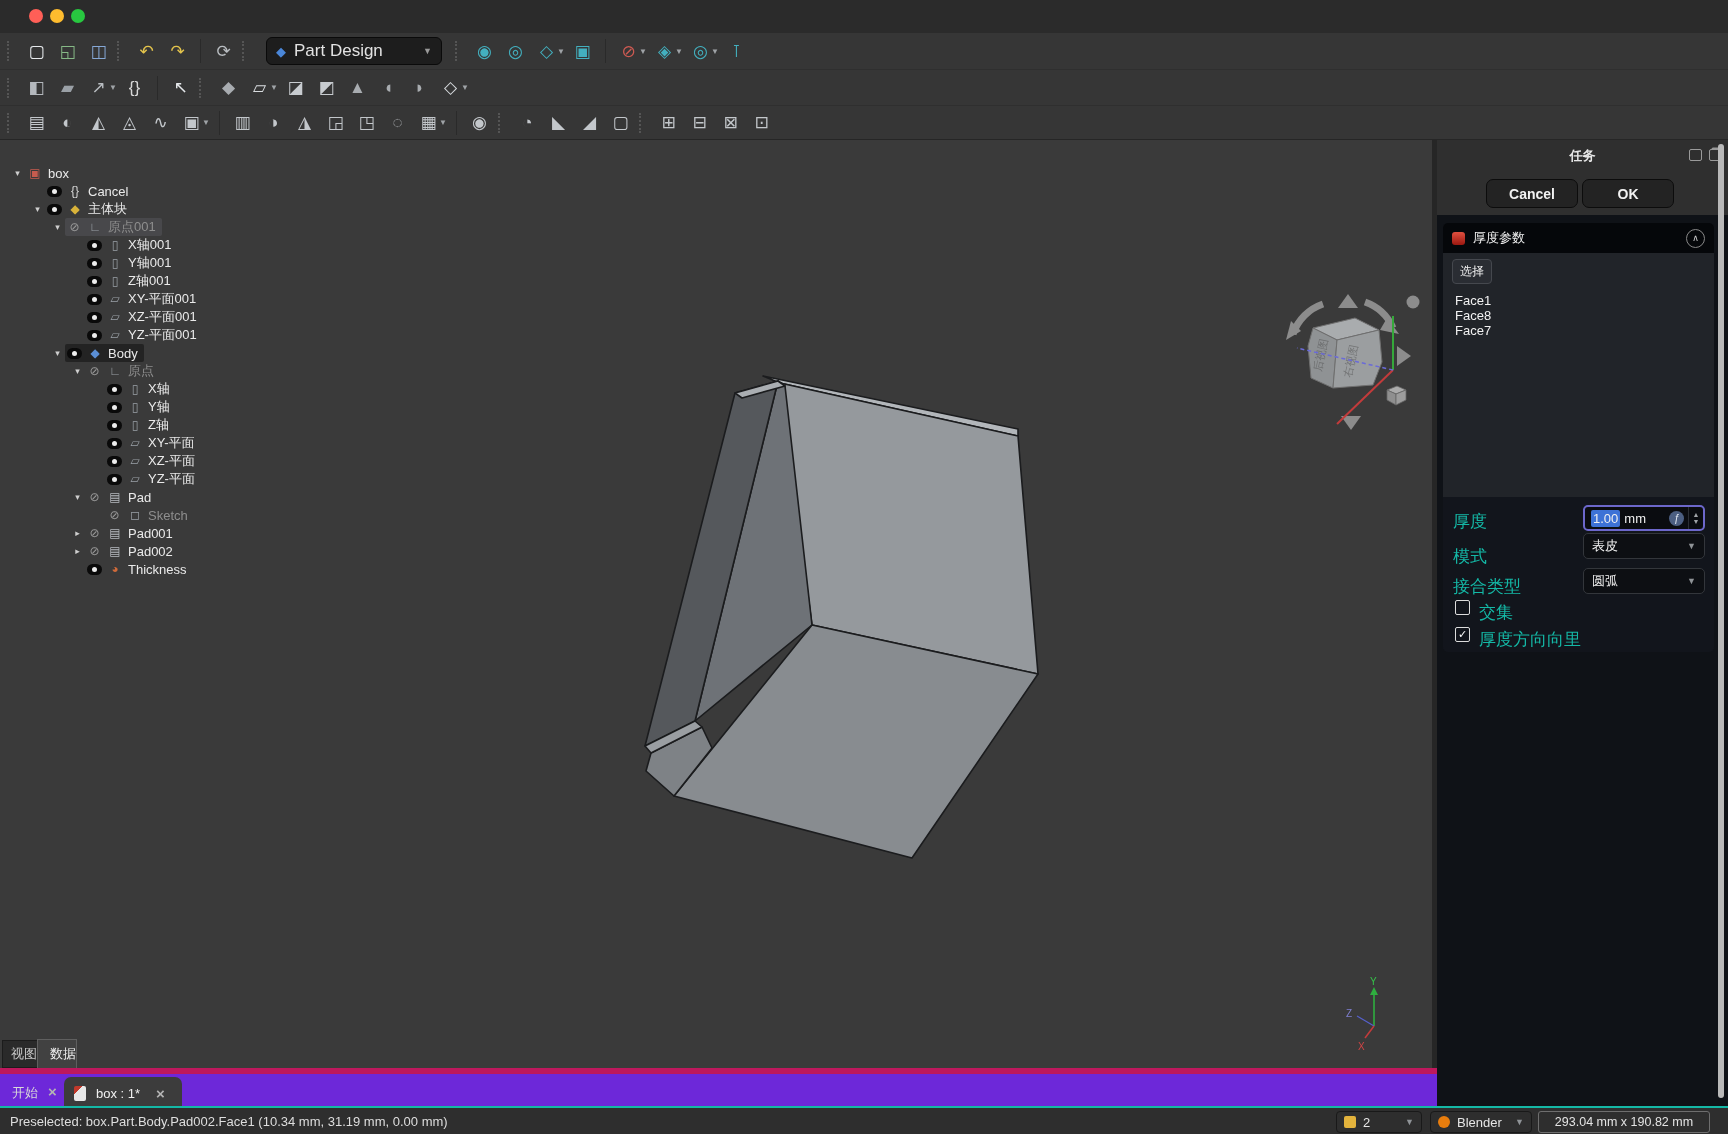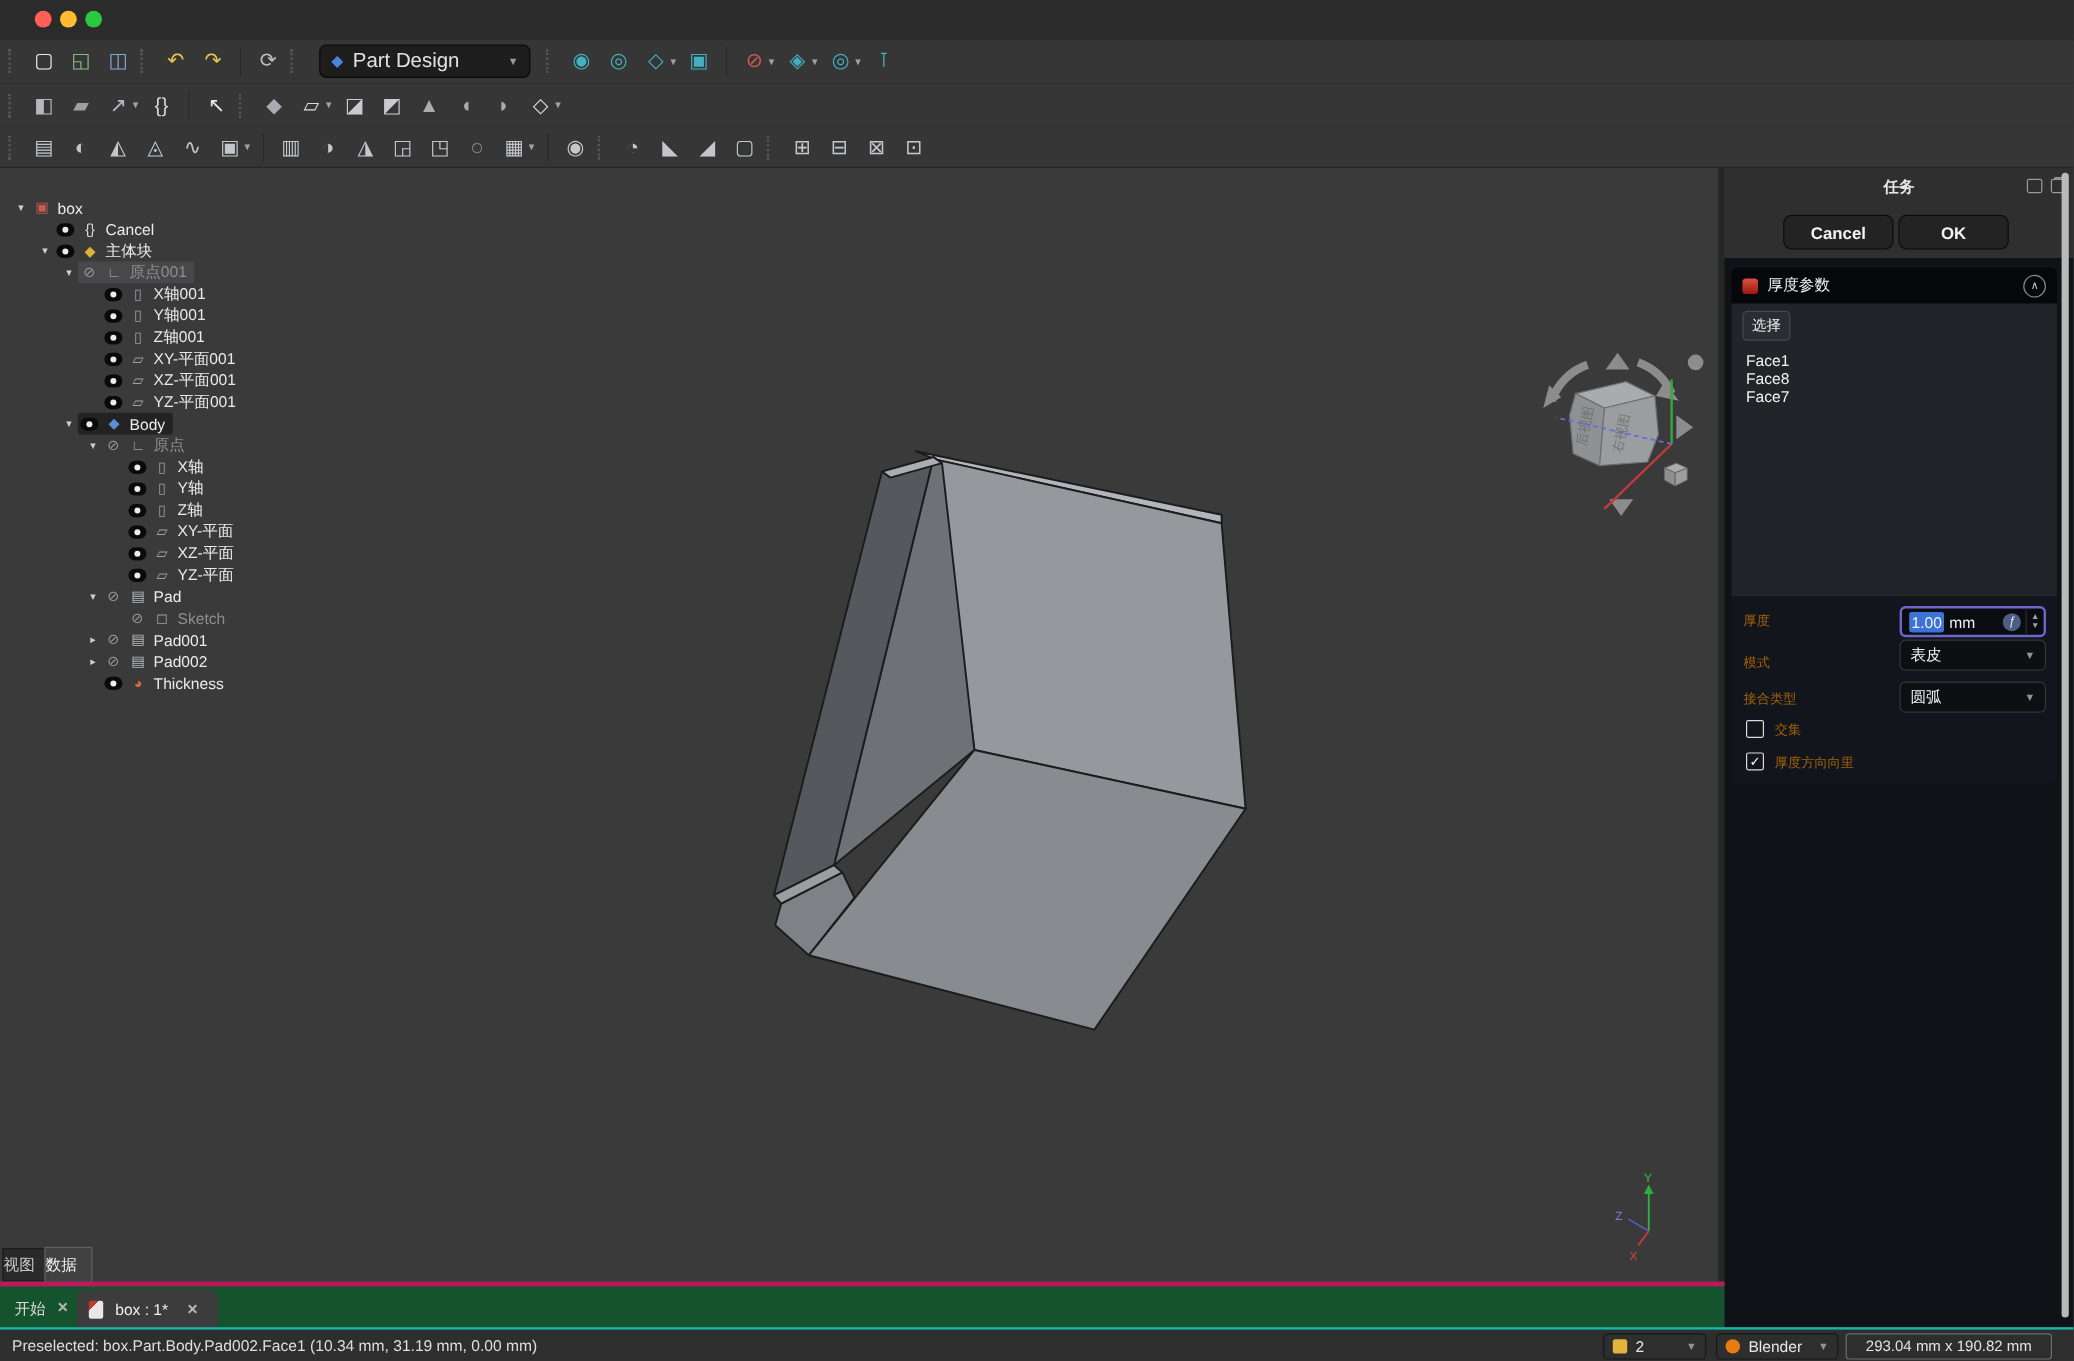--- a/index.html
+++ b/index.html
@@ -39,22 +39,22 @@
   .rowc.hov{background:#48484b}
   .eyeon{width:15px;height:11px;background:#0a0a0a;border-radius:6px;flex:none;position:relative}
   .eyeon::after{content:"";position:absolute;left:5px;top:3px;width:5px;height:5px;border-radius:50%;background:#ededed}
   .eyeoff{width:15px;text-align:center;color:#9b9b9b;font-size:12px;flex:none}
   .ticon{width:16px;text-align:center;font-size:12px;flex:none}
   .tlabel{font-size:13px;color:#eaeaea;white-space:nowrap}
   .tlabel.gray{color:#8e8e8e}
   .tlabel.b{font-weight:normal}
 
   
-  .ptab{position:absolute;height:26px;display:flex;align-items:center;justify-content:flex-start;font-size:13px}
-  .doctabs{position:absolute;left:0;top:1068px;width:1437px;height:38px;background:#14532d;border-top:4px solid #be185d}
+  .ptab{position:absolute;height:26px;display:flex;align-items:center;justify-content:flex-end;font-size:13px}
+  .doctabs{position:absolute;left:0;top:1068px;width:1437px;height:38px;background:#6d28d9;border-top:6px solid #be185d}
   .statusbar{position:absolute;left:0;top:1106px;width:1728px;height:28px;background:#2e2e2e;border-top:2px solid #14b8a6}
   .xbtn{font-size:15px;font-weight:bold;color:#b4b4b4}
 
   
   .taskpanel{position:absolute;left:1437px;top:140px;width:291px;height:966px;background:#2f2f2f}
   .tp-dark{position:absolute;left:0;top:75px;width:291px;height:891px;background:#0f1217}
   .tp-title{position:absolute;left:0;top:7px;width:100%;text-align:center;font-size:13px;font-weight:bold;color:#e8e8e8}
   .wicon{position:absolute;top:9px;width:11px;height:10px;border:1.5px solid #9a9a9a;border-radius:2px}
   .btn{position:absolute;top:39px;width:90px;height:27px;background:#232323;border:1px solid #0c0c0c;border-radius:7px;
        color:#f2f2f2;font-size:14px;font-weight:bold;display:flex;align-items:center;justify-content:center}
@@ -62,21 +62,21 @@
   .grp-hd{position:absolute;left:0;top:0;width:271px;height:30px;background:#05070a;border-radius:5px 5px 0 0;
           display:flex;align-items:center;padding:0 9px;gap:8px;box-sizing:border-box}
   .redic{width:13px;height:13px;border-radius:3px;background:linear-gradient(#e05040,#9c1810);flex:none}
   .grp-hd-label{font-size:13px;font-weight:normal;color:#f2f2f2}
   .chev{margin-left:auto;width:17px;height:17px;border:1px solid #888;border-radius:50%;display:flex;align-items:center;justify-content:center;font-size:9px;color:#cfcfcf}
   .listarea{position:absolute;left:0;top:30px;width:271px;height:244px;background:#212429}
   .params{position:absolute;left:0;top:274px;width:271px;height:155px;background:#12151c;border-radius:0 0 5px 5px}
   .selbtn{position:absolute;left:9px;top:36px;width:38px;height:23px;background:#2a2d33;border:1px solid #45484e;border-radius:4px;
           font-size:12px;color:#f0f0f0;display:flex;align-items:center;justify-content:center}
   .faces{position:absolute;left:12px;top:70px;font-size:13px;line-height:15px;color:#f2f2f2}
-  .plabel{position:absolute;left:10px;font-size:11px;color:#a16207;white-space:nowrap}
+  .plabel{position:absolute;left:10px;font-size:17px;color:#14b8a6;white-space:nowrap}
   .qinput{position:absolute;left:140px;top:282px;width:122px;height:26px;background:#0a0c10;border:2px solid #6c67cb;border-radius:5px;
           display:flex;align-items:center;box-sizing:border-box;padding-left:6px;font-size:13px;color:#f0f0f0}
   .qsel{background:#3d72d6;padding:1px 2px;border-radius:2px}
   .fx{margin-left:auto;width:15px;height:15px;border-radius:50%;background:#4c5f82;color:#e6ecf6;font-size:10px;font-style:italic;
       display:flex;align-items:center;justify-content:center;flex:none}
   .spin{width:14px;align-self:stretch;border-left:1px solid #2a2d33;display:flex;flex-direction:column;align-items:center;justify-content:center;
         color:#9fa3a7;font-size:7px;line-height:7px;margin-left:4px;flex:none}
   .combo{position:absolute;left:140px;width:122px;height:26px;background:#0d0f13;border:1px solid #33363b;border-radius:5px;
          display:flex;align-items:center;justify-content:space-between;padding:0 8px;font-size:13px;color:#f0f0f0;box-sizing:border-box}
   .carr{font-size:9px;color:#8f9397}

